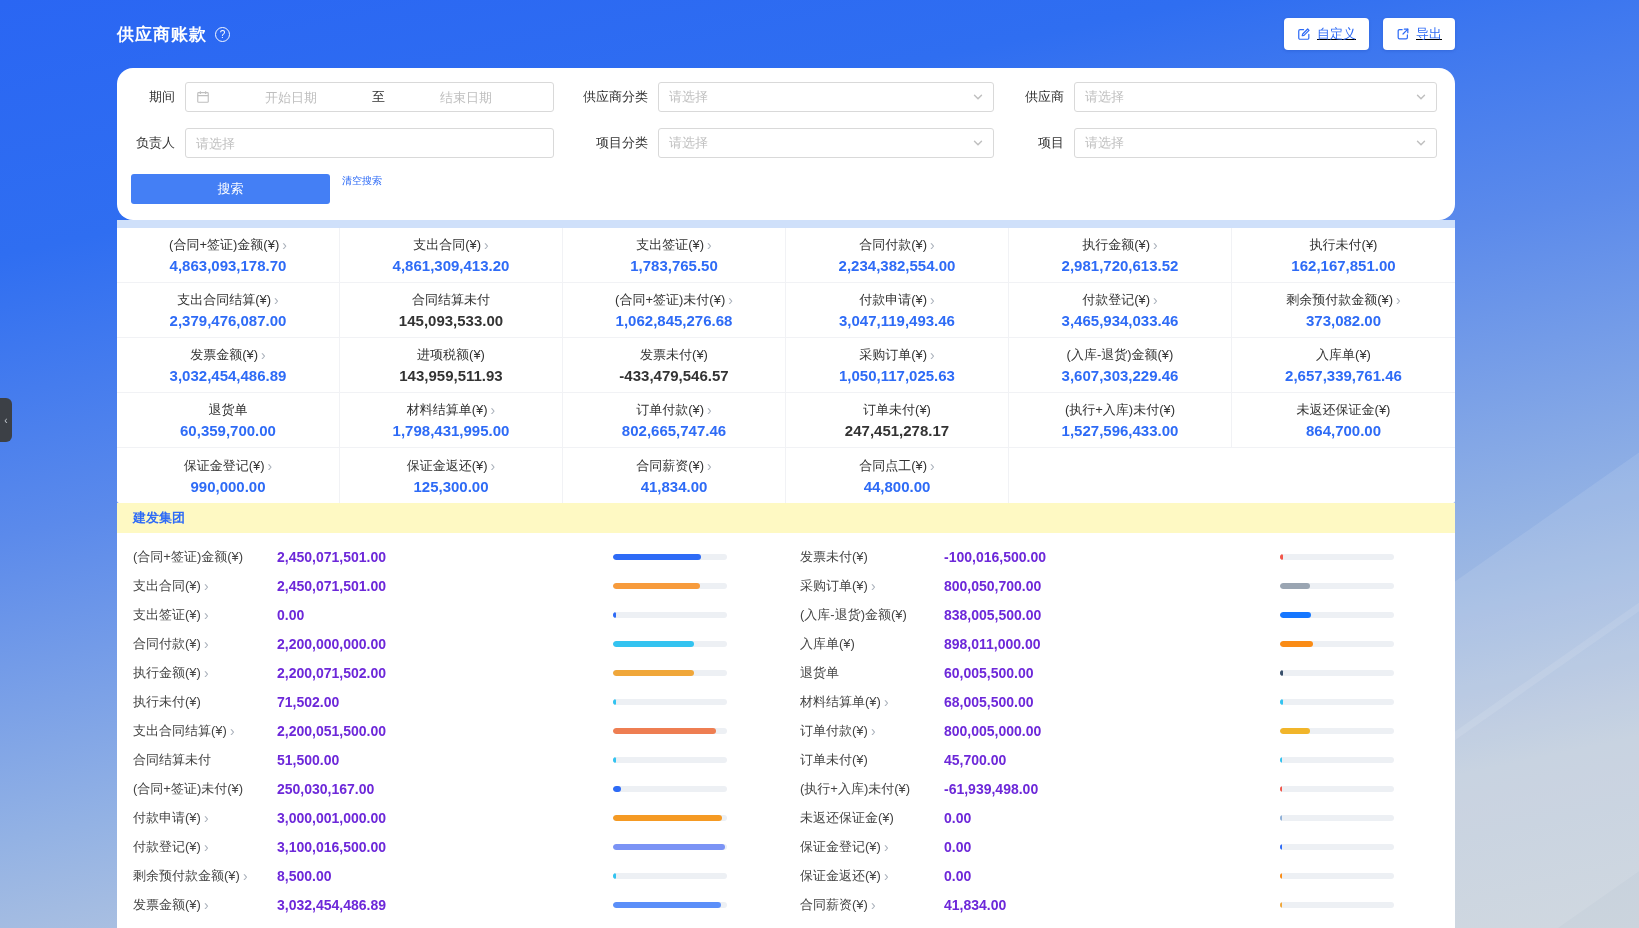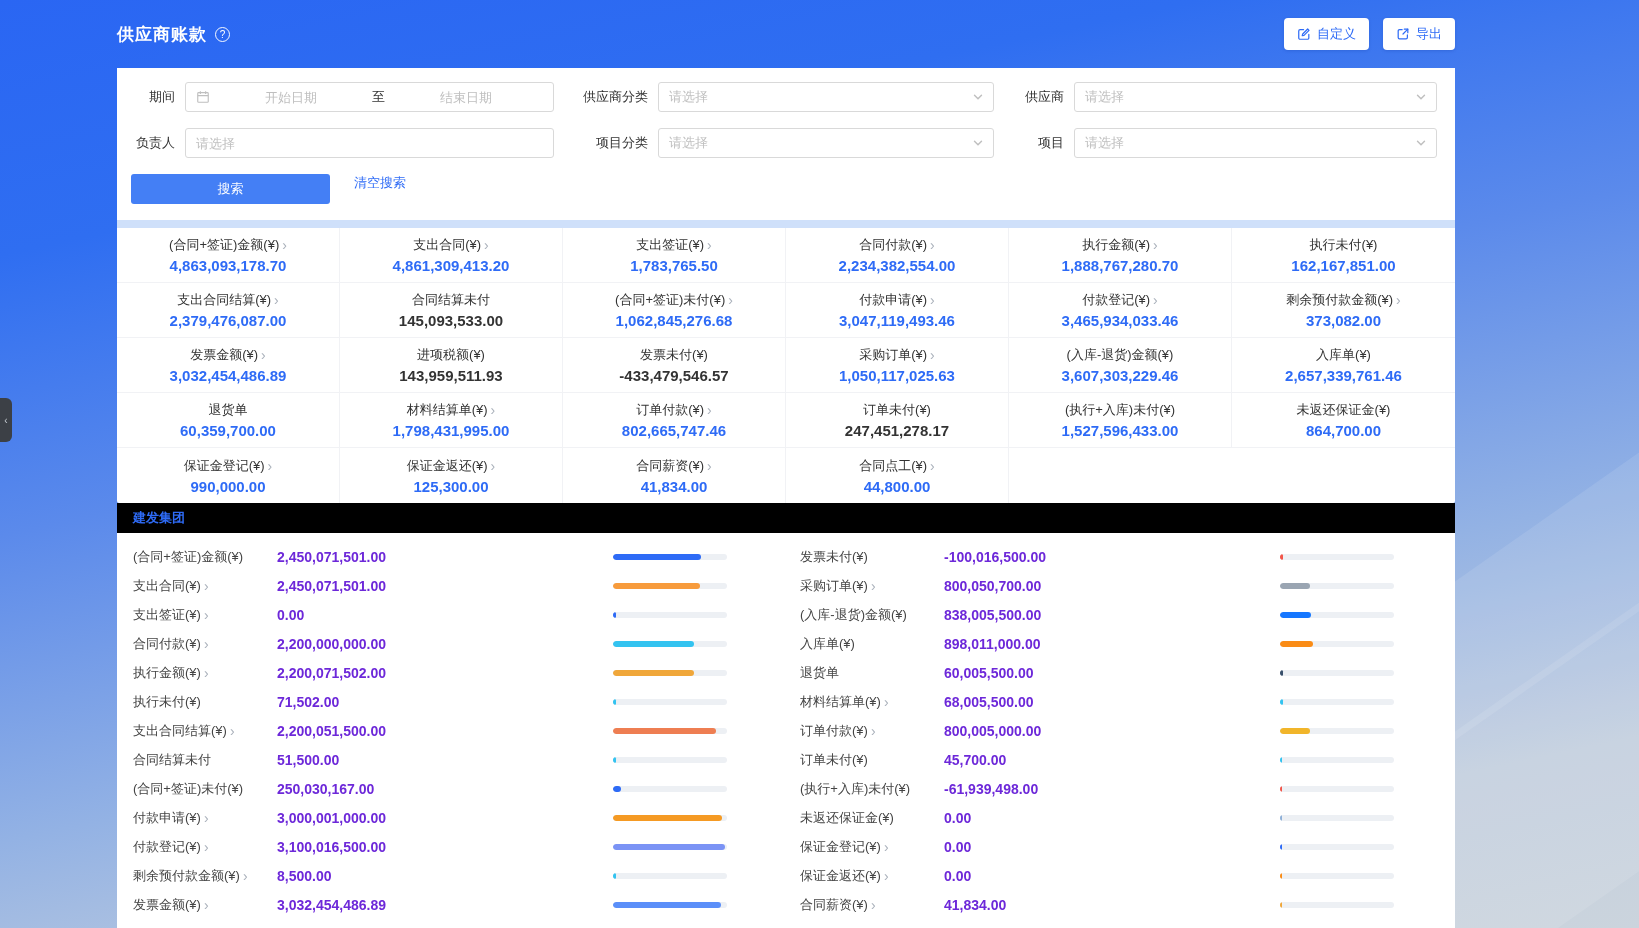--- a/index.html
+++ b/index.html
@@ -15,30 +15,30 @@
 
   .container { position: absolute; left: 117px; top: 0; width: 1338px; z-index: 1; }
 
   
   .page-header { height: 68px; display: flex; align-items: center; }
   .page-title { font-size: 17px; font-weight: 700; color: #ffffff; letter-spacing: 1px; }
   .help-icon {
     width: 15px; height: 15px; border-radius: 50%; border: 1px solid rgba(255,255,255,0.95);
     color: #fff; font-size: 10px; line-height: 13px; text-align: center; margin-left: 8px; cursor: pointer;
   }
-  .header-actions { margin-left: auto; display: flex; gap: 14px; }
+  .header-actions { margin-left: auto; display: flex; gap: 14px; text-decoration: underline; }
   .hbtn {
     height: 32px; padding: 0 13px; background: #ffffff; border: none; border-radius: 4px;
     color: #2e6bf6; font-size: 13px; font-family: inherit; display: flex; align-items: center; gap: 6px;
     cursor: pointer; box-shadow: 0 1px 3px rgba(20,60,160,0.25);
   }
   .hbtn svg { display: block; }
 
   
-  .filter-panel { background: #fff; border-radius: 0; padding: 14px 14px 16px 14px; }
+  .filter-panel { background: #fff; border-radius: 16px; padding: 14px 14px 16px 14px; }
   .f-row { display: flex; align-items: center; margin-bottom: 16px; }
   .f-label { font-size: 13px; color: #333; text-align: right; padding-right: 10px; white-space: nowrap; }
   .fl1 { width: 54px; }
   .fl2 { width: 104px; }
   .fl3 { width: 80px; }
   .ctrl {
     height: 30px; border: 1px solid #d9d9d9; border-radius: 3px; background: #fff;
     display: flex; align-items: center; padding: 0 10px; font-size: 13px;
   }
   .w1 { width: 369px; }
@@ -50,41 +50,41 @@
   .to { color: #333; padding: 0 4px; }
   .cal-icon { display: flex; align-items: center; margin-right: 4px; }
   .select { justify-content: space-between; cursor: pointer; }
   .placeholder { color: #bfbfbf; }
   .dd-icon { display: flex; align-items: center; }
   .f-actions { display: flex; align-items: flex-start; margin-top: 2px; }
   .search-btn {
     width: 199px; height: 30px; background: #447ff5; color: #fff; border: none; border-radius: 3px;
     font-size: 13px; font-family: inherit; cursor: pointer;
   }
-  .clear-link { margin-left: 24px; color: #2e6bf6; font-size: 13px; text-decoration: none; cursor: pointer; }
+  .clear-link { margin-left: 12px; color: #2e6bf6; font-size: 10px; text-decoration: none; cursor: pointer; }
 
   
   .summary-grid {
     background: #fff; display: grid; grid-template-columns: repeat(6, 1fr);
     border-top: 8px solid #cfe0fa; border-radius: 0 0 2px 2px;
   }
   .sum-cell {
     height: 55px; display: flex; flex-direction: column; align-items: center; justify-content: center; gap: 3px;
     border-right: 1px solid #f1f2f5; border-bottom: 1px solid #f1f2f5; cursor: default;
   }
   .sum-cell:nth-child(6n) { border-right: none; }
   .sum-cell:nth-last-child(-n+6) { border-bottom: none; }
   .sum-cell.empty { border-right: none; }
   .sum-label { font-size: 13px; color: #333; display: flex; align-items: center; gap: 3px; white-space: nowrap; }
   .sum-value { font-size: 15px; font-weight: 700; color: #2e6bf6; text-align: right; }
   .sum-value.dark { color: #333; }
   .chev { color: #aab1bb; font-size: 14px; line-height: 1; }
 
   
-  .group-bar { background: #000000; color: #2e6bf6; font-weight: 700; font-size: 13px; padding: 6px 16px; }
+  .group-bar { background: #fef9c3; color: #2e6bf6; font-weight: 700; font-size: 13px; padding: 6px 16px; }
   .detail-section { background: #fff; padding: 9px 0 30px 16px; min-height: 420px; }
   .detail-grid { display: grid; grid-template-columns: 594px 594px; column-gap: 73px; }
   .d-row { display: flex; align-items: center; height: 29px; }
   .d-labelwrap { width: 144px; display: flex; align-items: center; gap: 3px; font-size: 13px; color: #444; white-space: nowrap; }
   .d-value { width: 336px; font-size: 14px; font-weight: 700; color: #6d28d9; }
   .d-bar { width: 114px; height: 6px; background: #edf0f4; border-radius: 3px; overflow: hidden; }
   .d-fill { height: 100%; border-radius: 3px; }
 
   
   .drawer-handle {
@@ -223,21 +223,21 @@
           <span>合同付款(¥)</span>
           <span class="chev">›</span>
         </div>
         <div class="sum-value">2,234,382,554.00</div>
       </div>
       <div class="sum-cell">
         <div class="sum-label">
           <span>执行金额(¥)</span>
           <span class="chev">›</span>
         </div>
-        <div class="sum-value">1,888,767,280.70</div>
+        <div class="sum-value">2,981,720,613.52</div>
       </div>
       <div class="sum-cell">
         <div class="sum-label">
           <span>执行未付(¥)</span>
         </div>
         <div class="sum-value">162,167,851.00</div>
       </div>
       <div class="sum-cell">
         <div class="sum-label">
           <span>支出合同结算(¥)</span>

